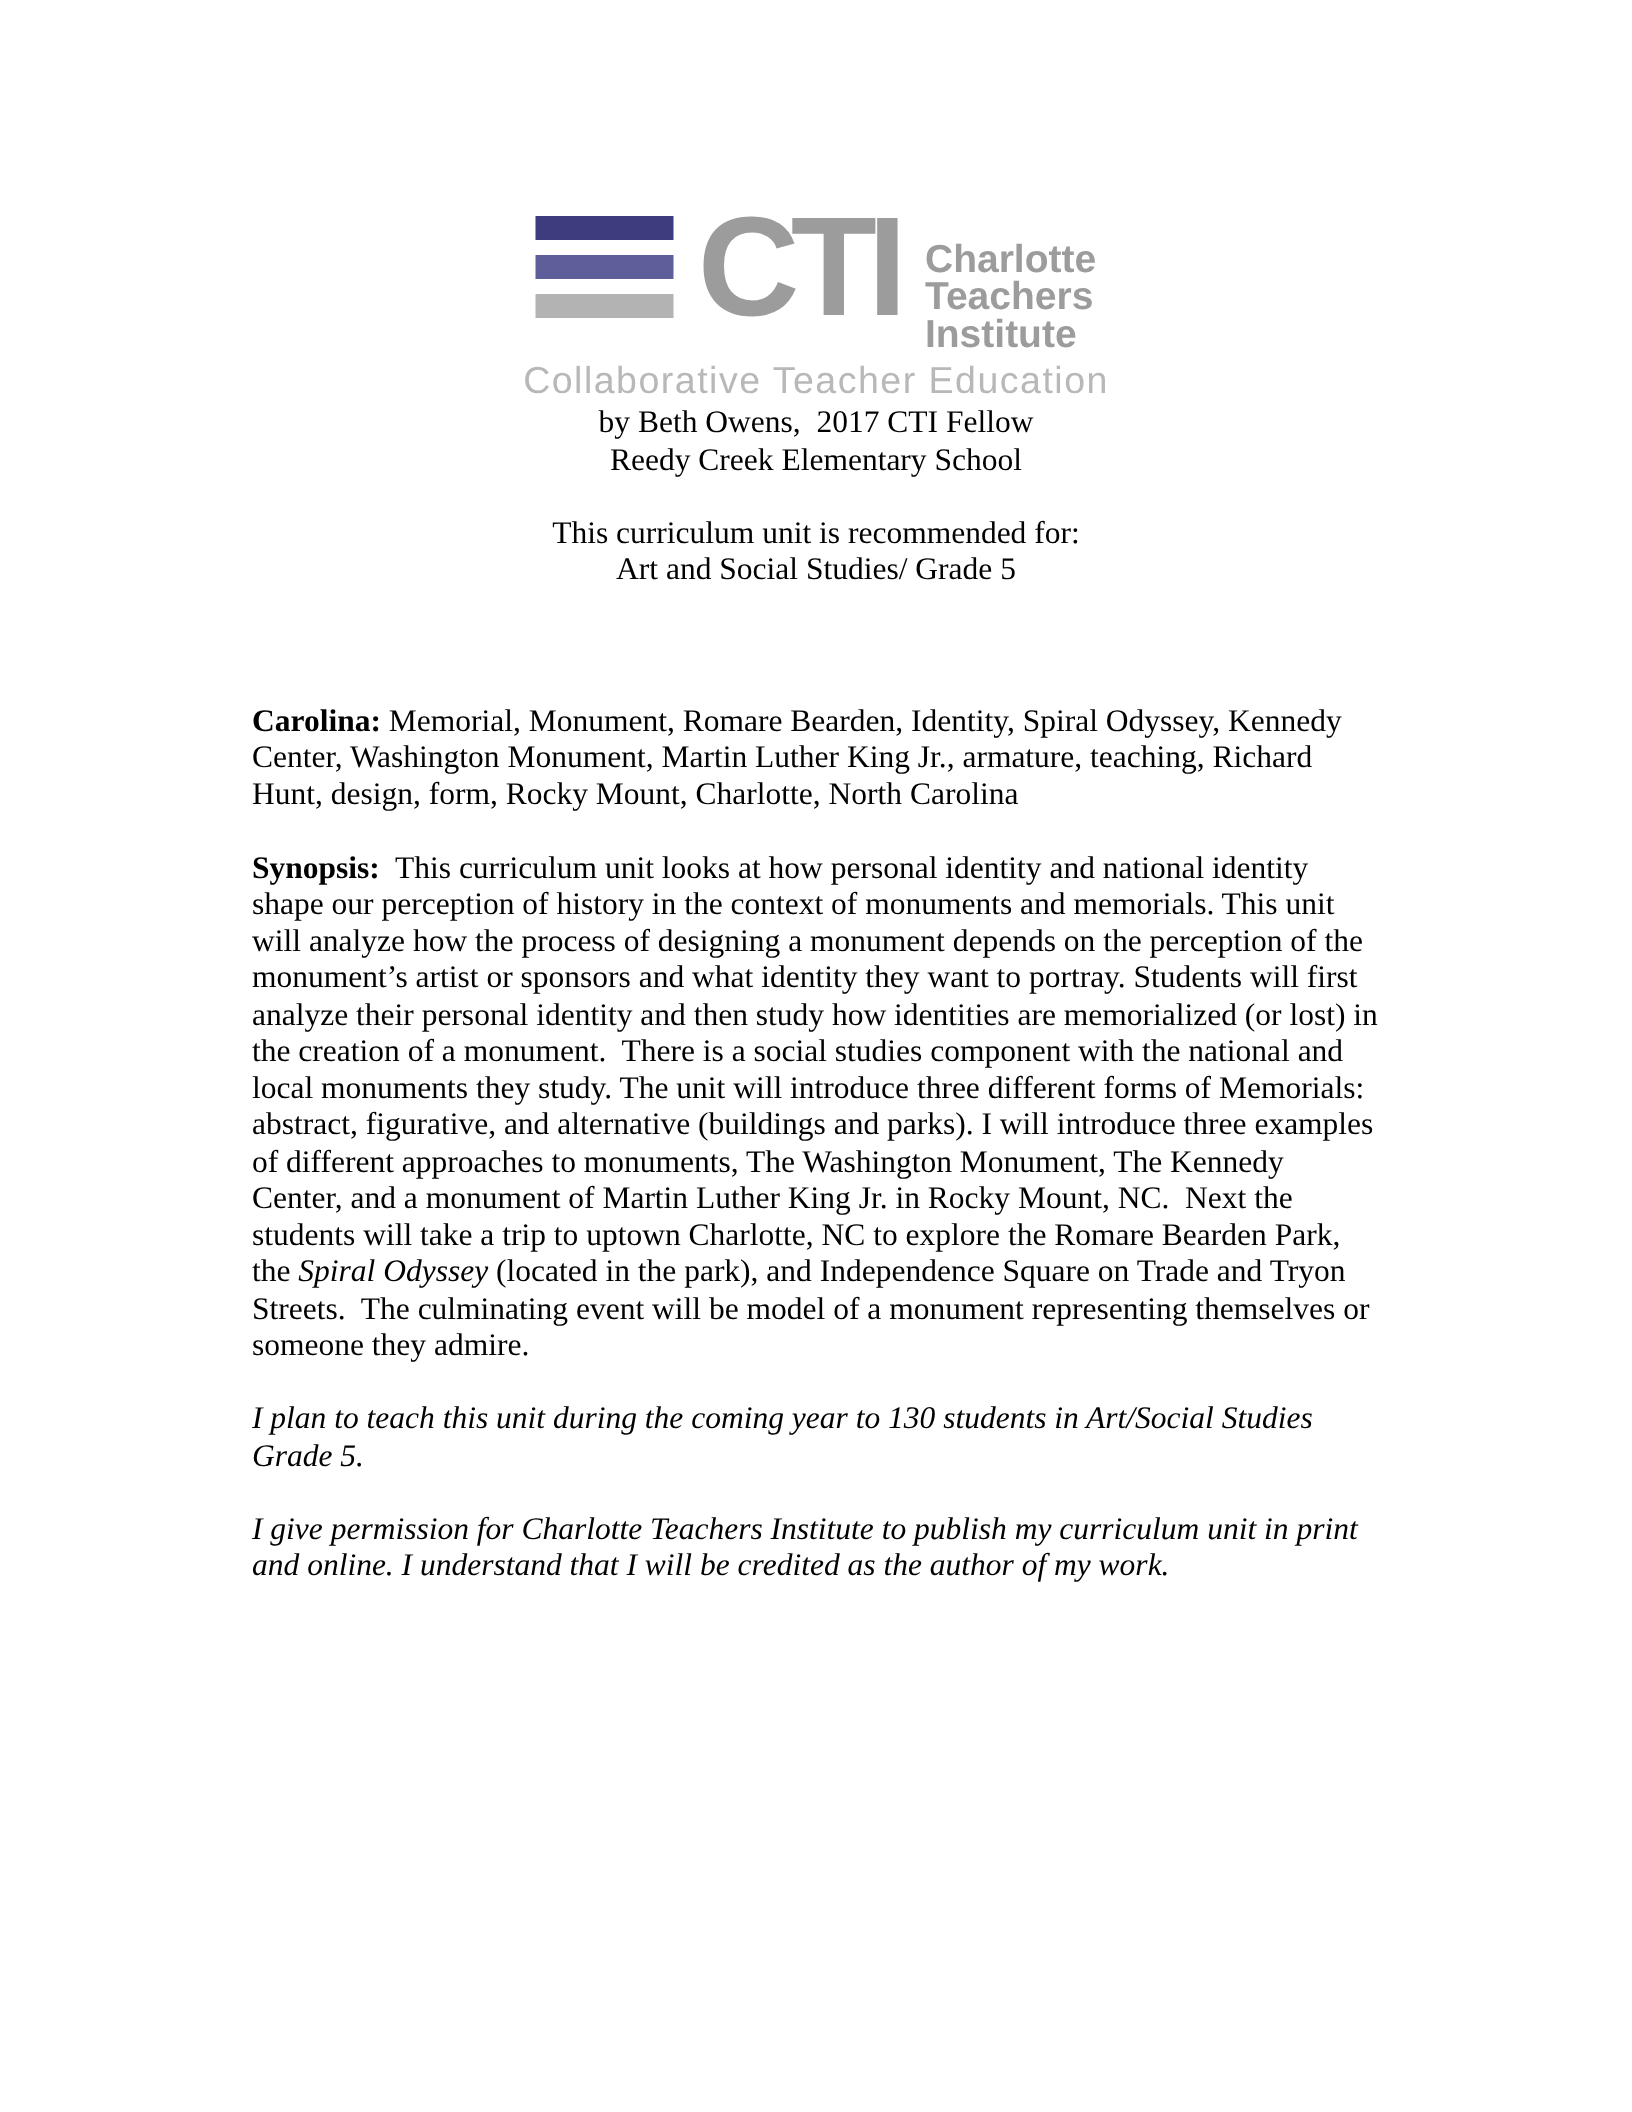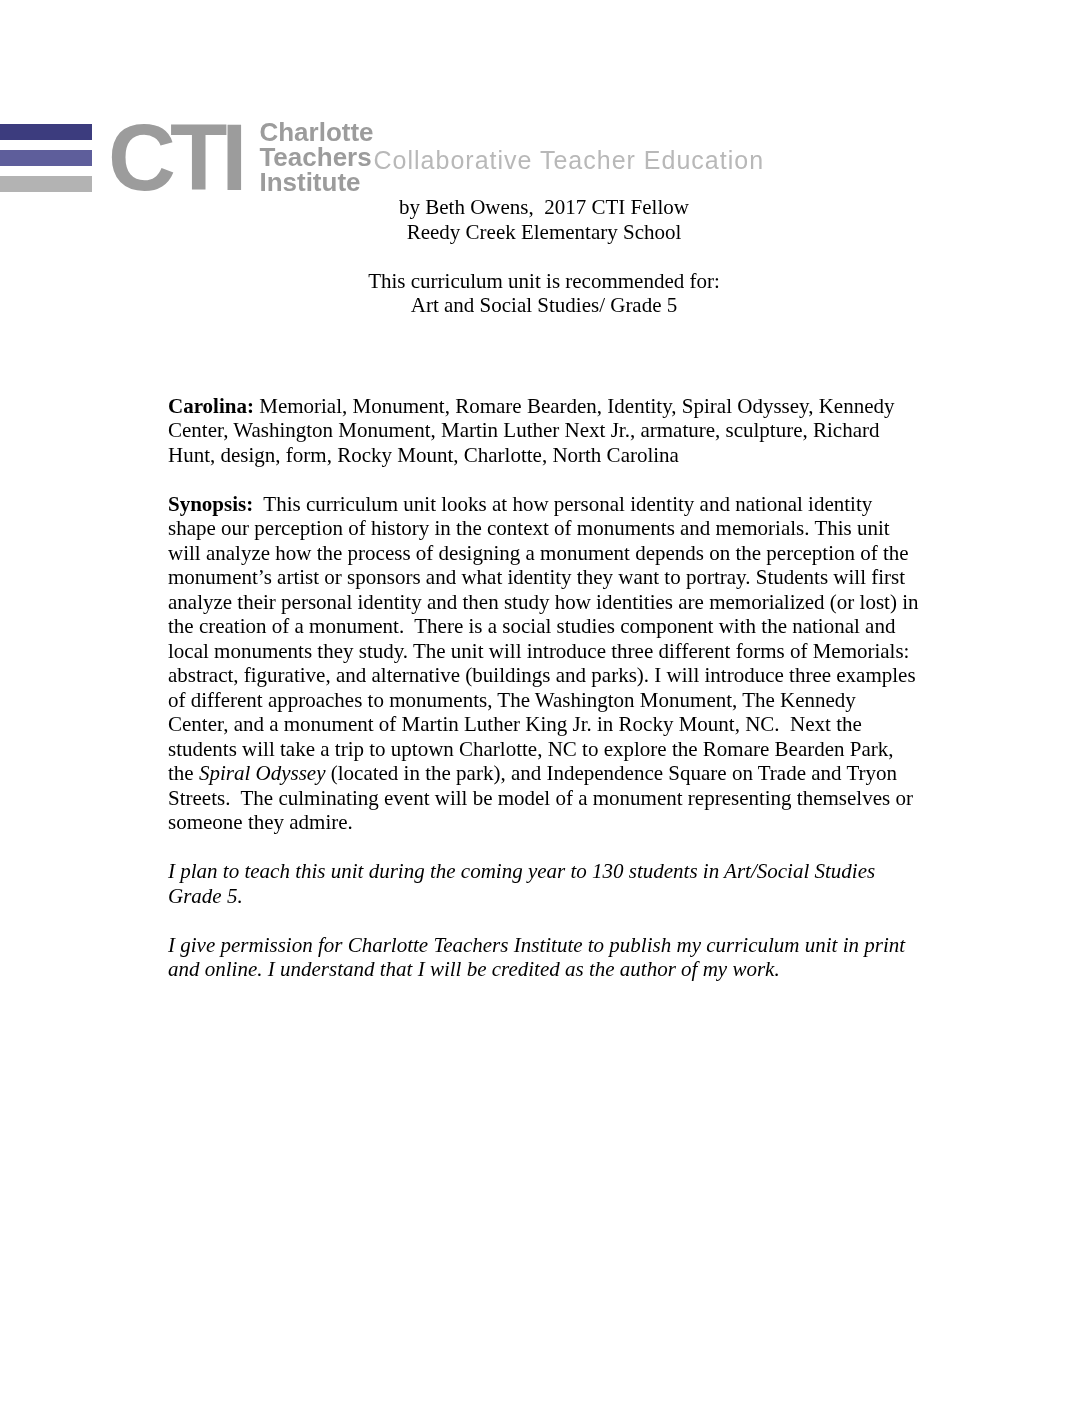--- a/index.html
+++ b/index.html
@@ -10,21 +10,21 @@
     background: #ffffff;
     font-family: "Liberation Serif", serif;
     color: #000000;
     overflow: hidden;
     box-sizing: border-box;
   }
   
   .logo {
     padding-top: 120px;
     display: flex;
-    flex-direction: row;
+    flex-direction: column;
     align-items: center;
   }
   .logo-row {
     display: flex;
     align-items: center;
   }
   .logo-bars {
     display: flex;
     flex-direction: column;
     gap: 10px;
@@ -83,37 +83,37 @@
 <div class="page">
 
   <header class="logo">
     <div class="logo-row">
       <div class="logo-bars">
         <div class="bar" id="bar1" style="background: rgb(60, 60, 126);"></div>
         <div class="bar" id="bar2" style="background: rgb(94, 94, 155);"></div>
         <div class="bar" id="bar3" style="background: rgb(179, 179, 179);"></div>
       </div>
       <div class="logo-acronym" style="color: rgb(156, 156, 156);">CTI</div>
-      <div class="logo-name" style="color: rgb(156, 156, 156);">
+      <div class="logo-name" style="color: rgb(156, 156, 156); margin-top: 40px;">
         <div>Charlotte</div>
         <div>Teachers</div>
         <div>Institute</div>
       </div>
     </div>
     <div class="logo-tagline" style="color: rgb(184, 184, 184);">Collaborative Teacher Education</div>
   </header>
 
   <main class="content">
 
 
     <p class="centered"><span>by Beth Owens,  2017 CTI Fellow</span><br><span>Reedy Creek Elementary School</span></p>
 
     <p class="centered"><span>This curriculum unit is recommended for:</span><br><span>Art and Social Studies/ Grade 5</span></p>
 
-    <p class="keywords"><span class="label">Carolina:</span><span> Memorial, Monument, Romare Bearden, Identity, Spiral Odyssey, Kennedy Center, Washington Monument, Martin Luther Next Jr., armature, sculpture, Richard Hunt, design, form, Rocky Mount, Charlotte, North Carolina</span></p>
+    <p class="keywords"><span class="label">Carolina:</span><span> Memorial, Monument, Romare Bearden, Identity, Spiral Odyssey, Kennedy Center, Washington Monument, Martin Luther King Jr., armature, teaching, Richard Hunt, design, form, Rocky Mount, Charlotte, North Carolina</span></p>
 
 
     <p><span class="label">Synopsis:</span><span>  This curriculum unit looks at how personal identity and national identity shape our perception of history in the context of monuments and memorials. This unit will analyze how the process of designing a monument depends on the perception of the monument’s artist or sponsors and what identity they want to portray. Students will first analyze their personal identity and then study how identities are memorialized (or lost) in the creation of a monument.  There is a social studies component with the national and local monuments they study. The unit will introduce three different forms of Memorials: abstract, figurative, and alternative (buildings and parks). I will introduce three examples of different approaches to monuments, The Washington Monument, The Kennedy Center, and a monument of Martin Luther King Jr. in Rocky Mount, NC.  Next the students will take a trip to uptown Charlotte, NC to explore the Romare Bearden Park, the </span><span class="em-phrase">Spiral Odyssey</span><span> (located in the park), and Independence Square on Trade and Tryon Streets.  The culminating event will be model of a monument representing themselves or someone they admire.</span></p>
 
     <p class="note">I plan to teach this unit during the coming year to 130 students in Art/Social Studies Grade 5.</p>
 
     <p class="note">I give permission for Charlotte Teachers Institute to publish my curriculum unit in print and online. I understand that I will be credited as the author of my work.</p>
 
   </main>
 

